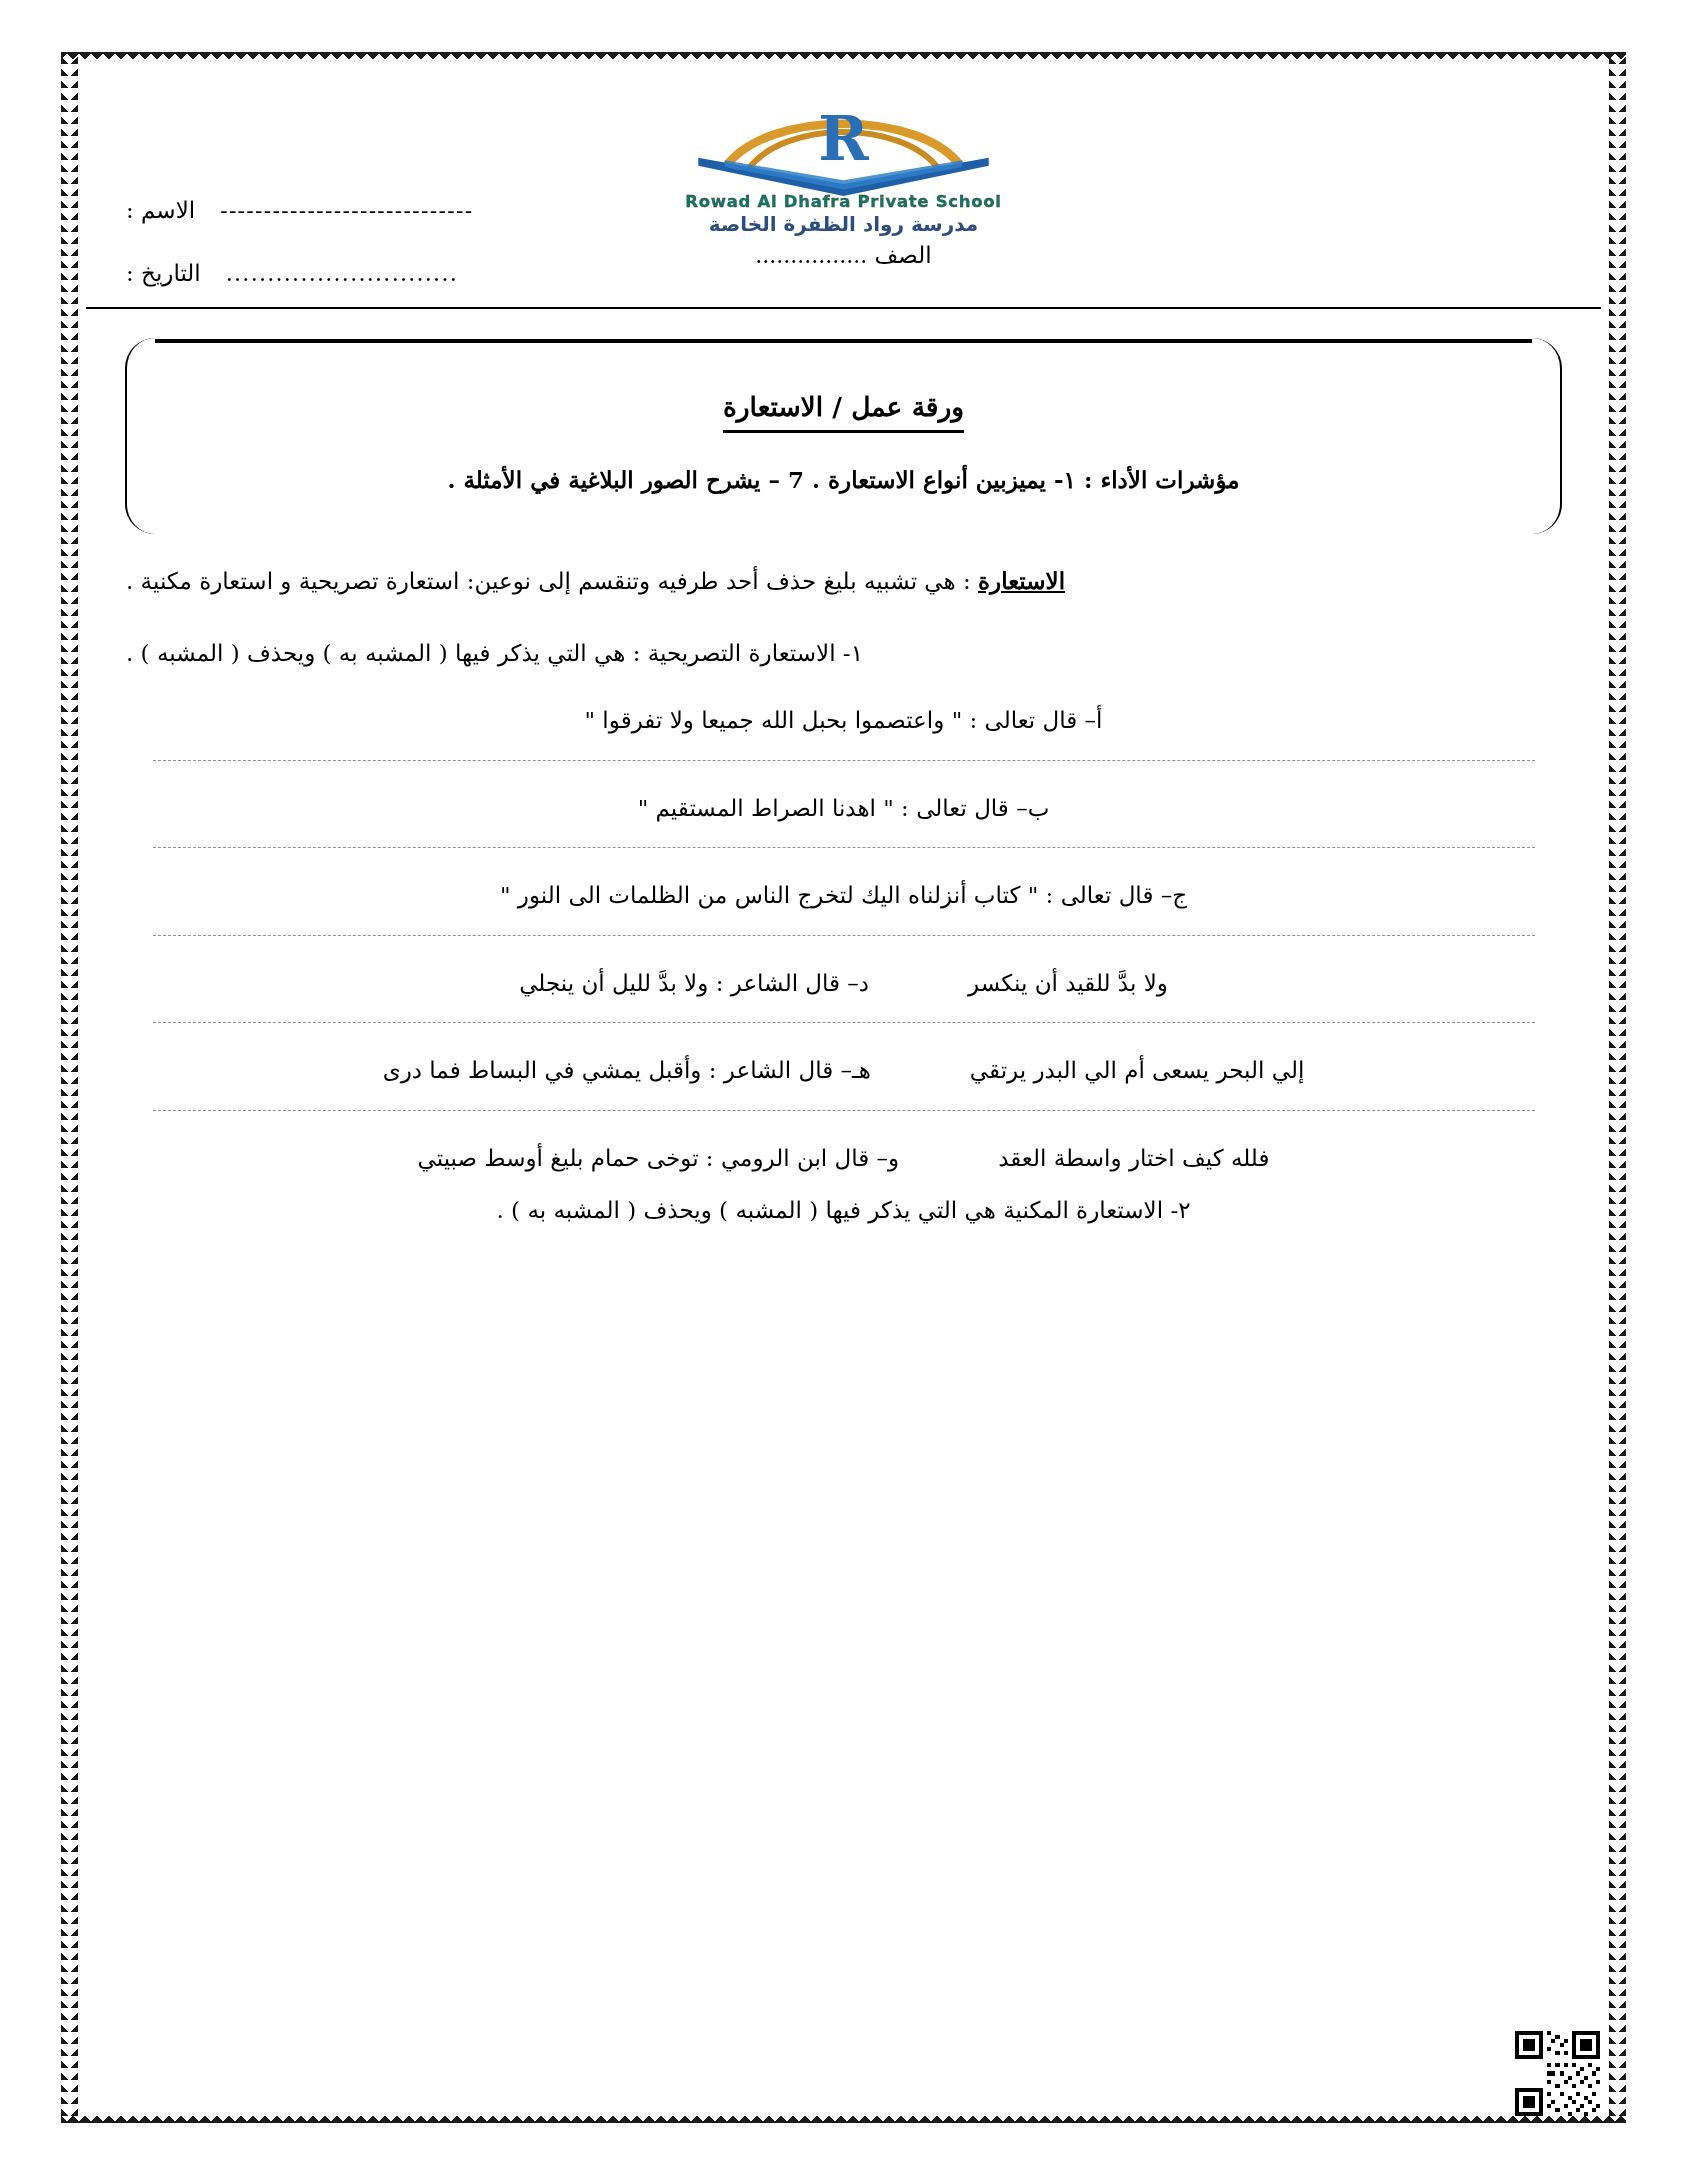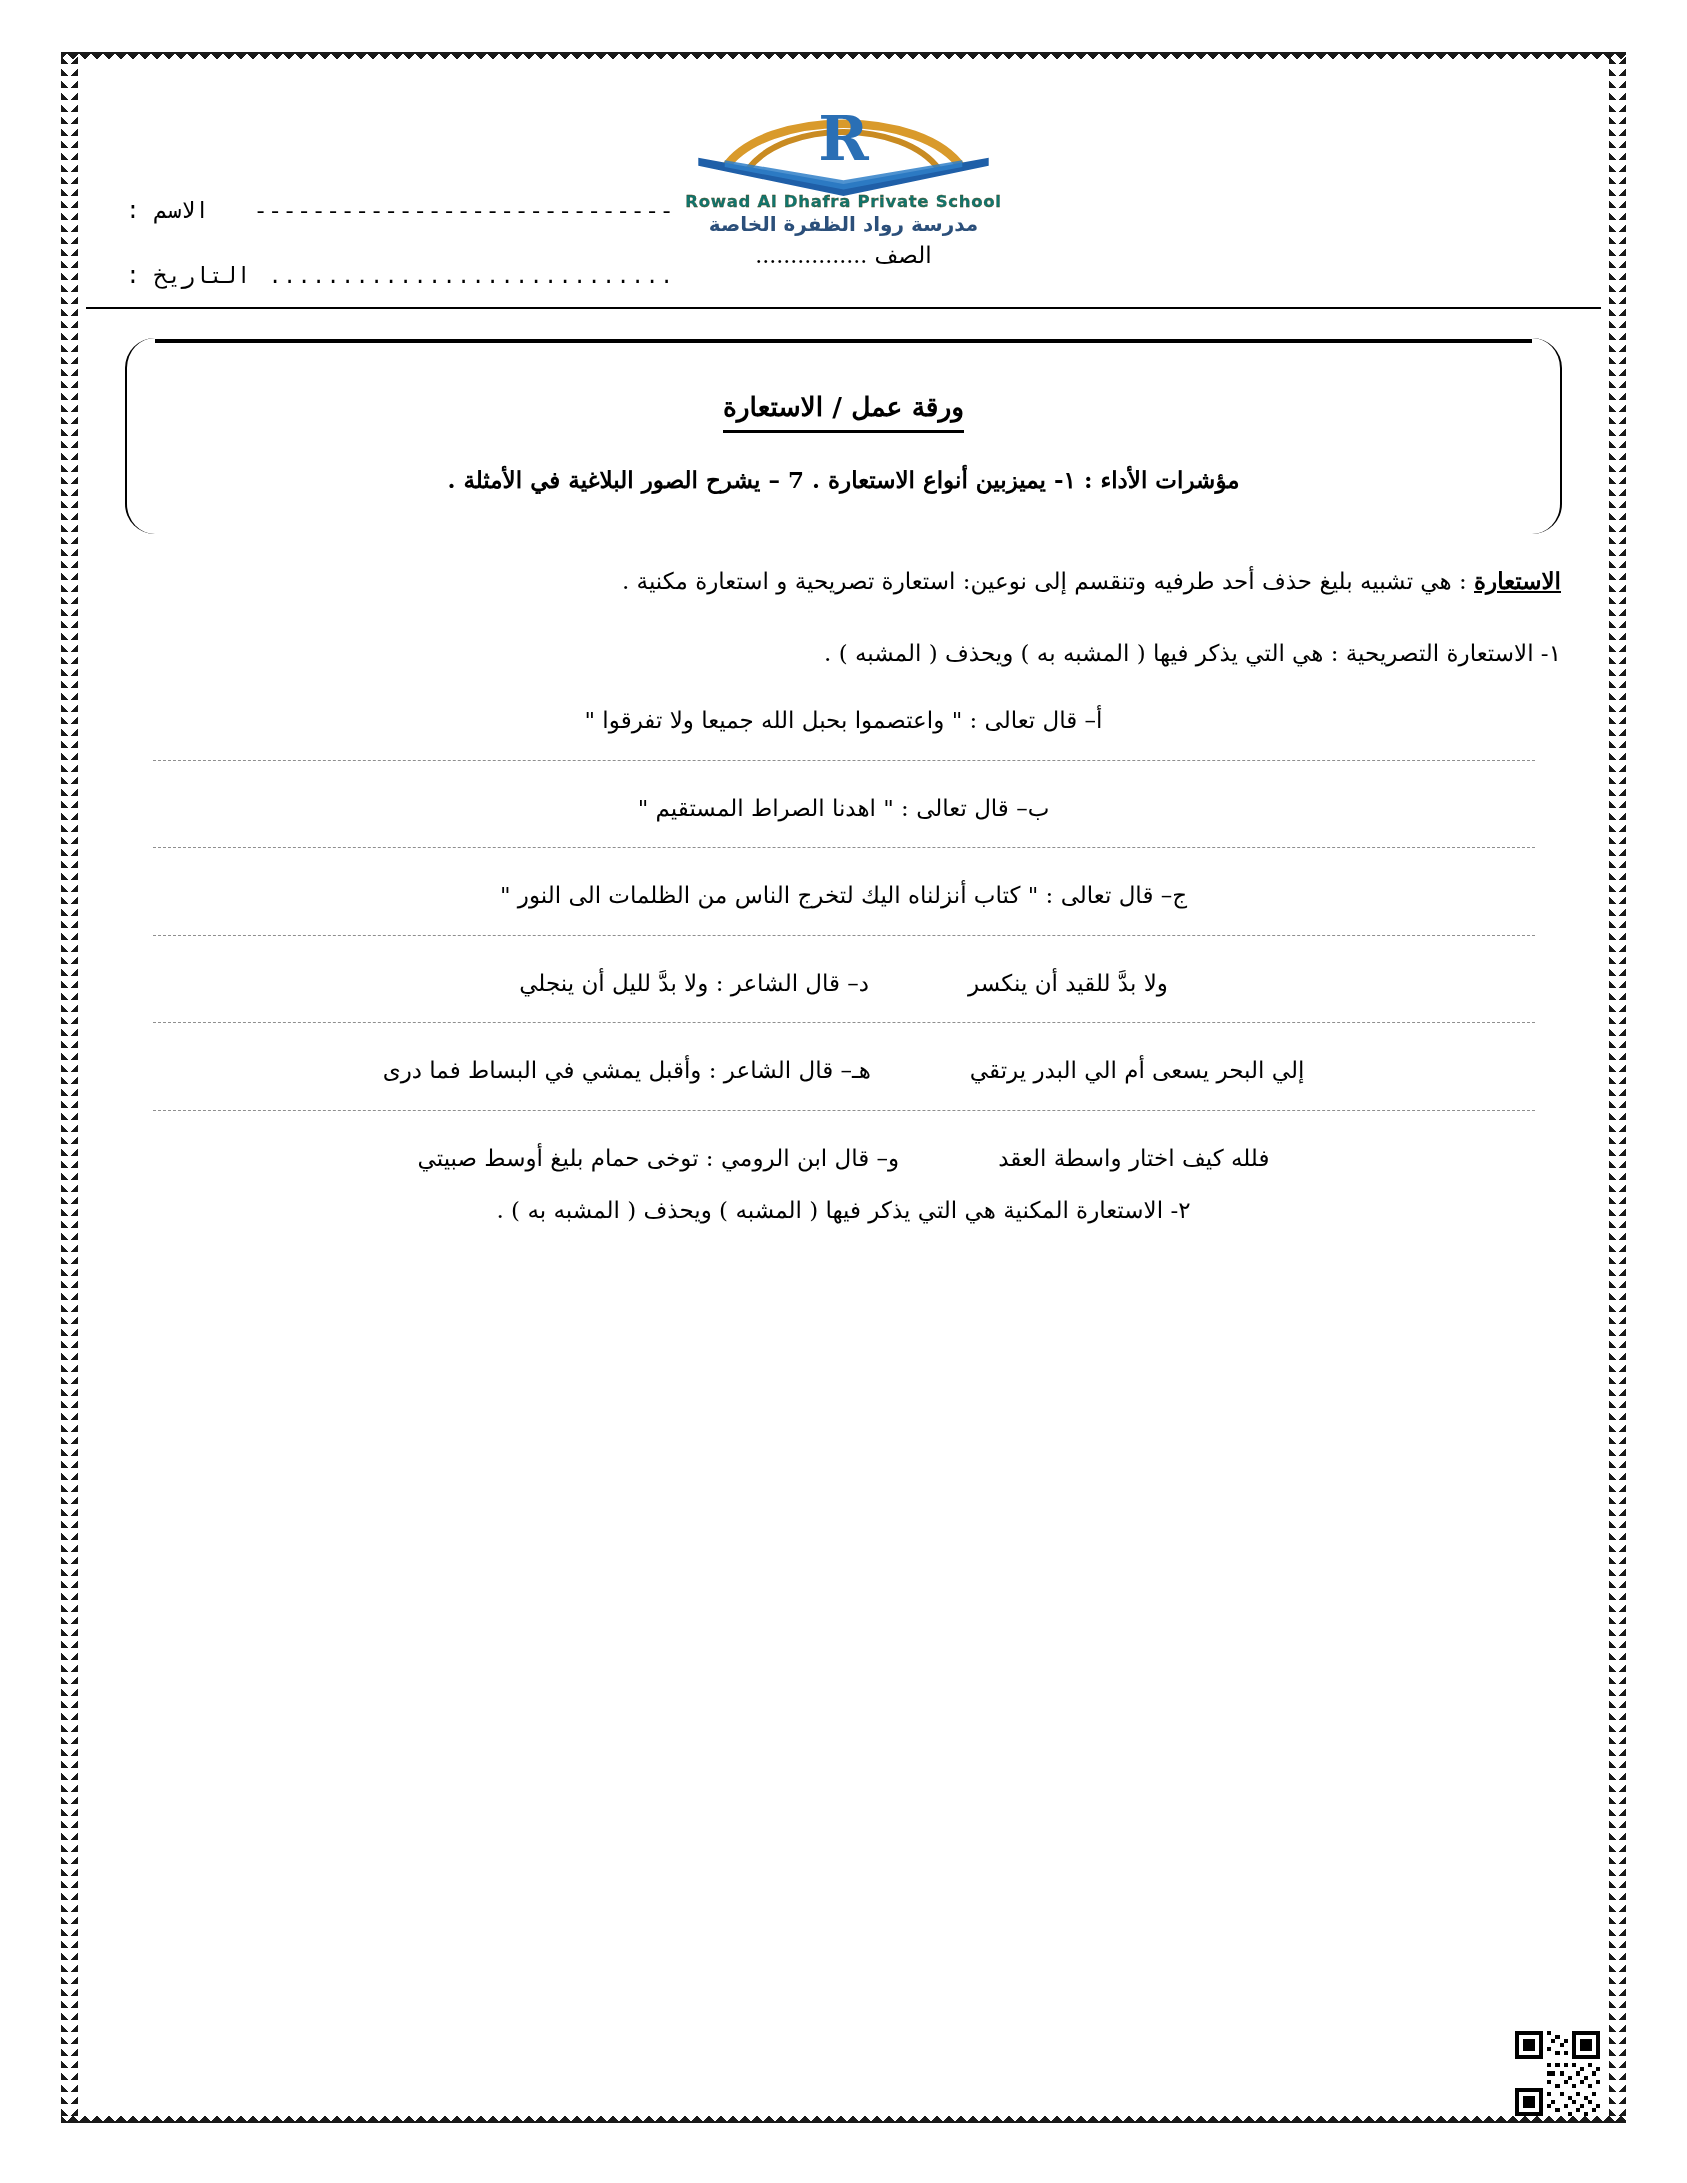--- a/index.html
+++ b/index.html
@@ -98,23 +98,22 @@
   .hdr-left{
     position:absolute;left:40px;top:120px;
     font-family:"DejaVu Serif","Liberation Serif",serif;
     text-align:left;
   }
   .hdr-left .line{
     font-size:23px;
     white-space:nowrap;
     margin-bottom:37px;
     display:flex;flex-direction:row-reverse;
-    align-items:baseline;justify-content:space-between;
-    gap:18px;
-    font-family:Liberation Mono, monospace;
+    align-items:baseline;justify-content:flex-start;
+    gap:25px;
   }
   .fillline{letter-spacing:1.3px;font-size:22px;}
 
   .hdr-rule{
     position:absolute;
     left:0;right:0;top:230px;
     border-top:2px solid #000;
   }
 
   
@@ -156,21 +155,21 @@
   .body-area{
     margin-top:33px;
     padding:0 40px 0 40px;
     font-family:"DejaVu Serif","Liberation Serif",serif;
   }
   .para{
     font-size:23px;
     line-height:1.5;
     margin:0 0 37px 0;
   }
-  .para.center{text-align:right;}
+  .para.center{text-align:left;}
   .u-bold{font-weight:bold;text-decoration:underline;}
 
   .ans-line{
     border-top:1.3px dashed #8f8f8f;
     margin:0 26.5px 34px 26.5px;
     height:0;
   }
 
   .verse-row{
     font-size:23px;

